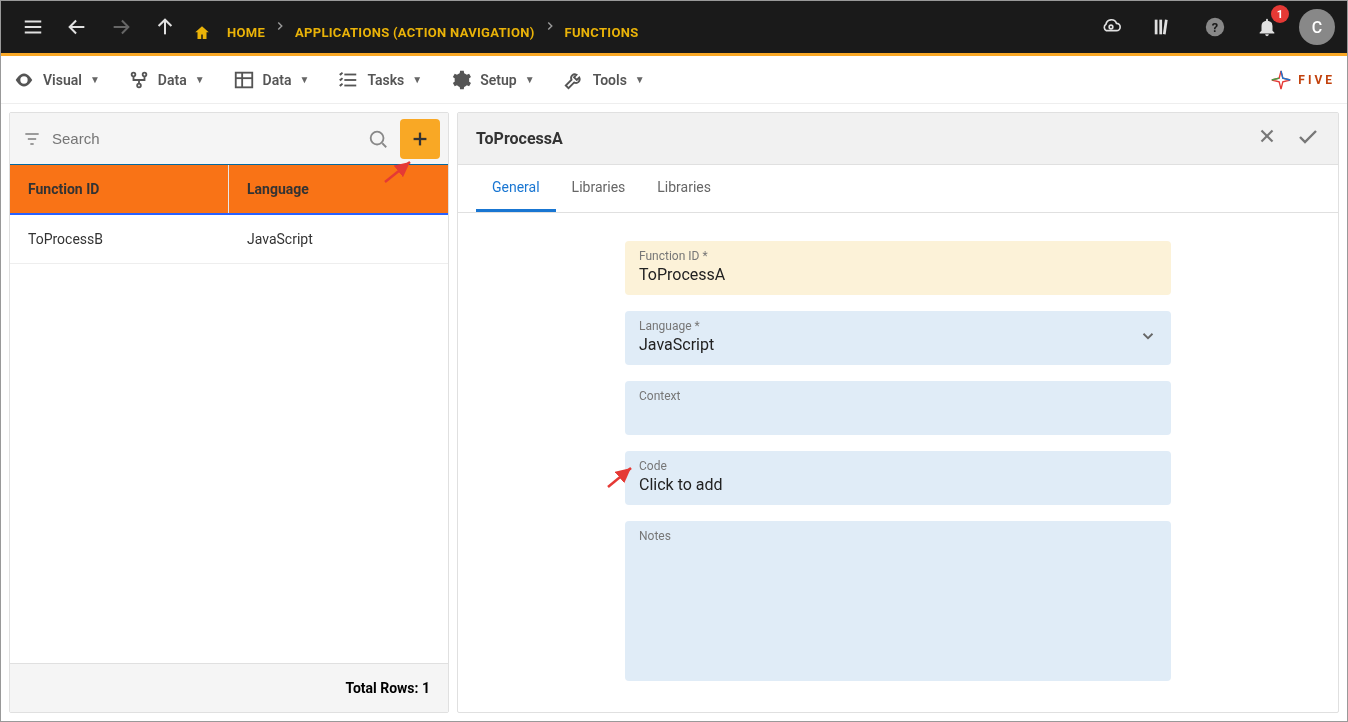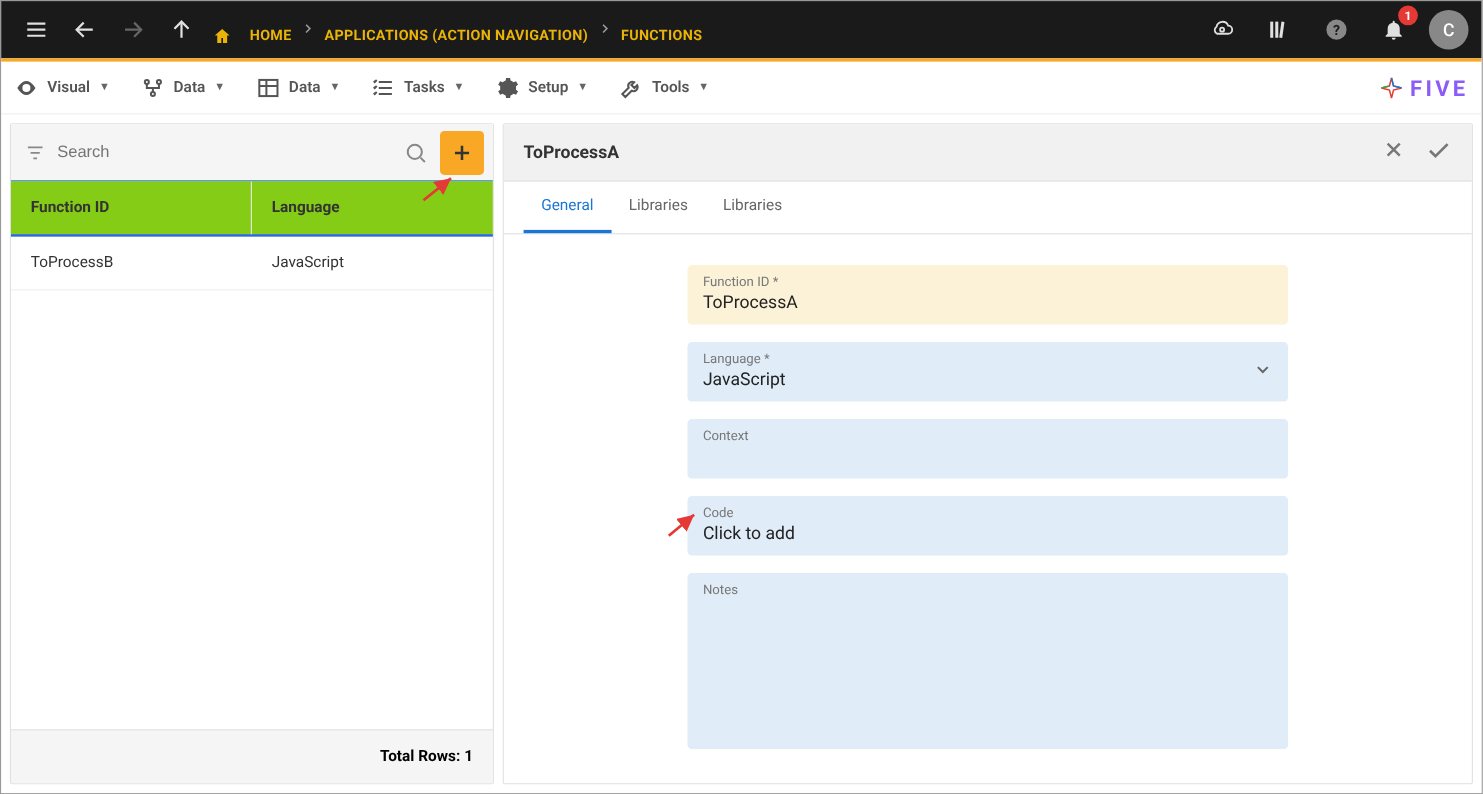--- a/index.html
+++ b/index.html
@@ -17,33 +17,33 @@
 .topbar .notif { position: relative; }
 .topbar .notif .badge { position: absolute; top: -2px; right: -2px; background: #e53935; color: #fff; border-radius: 50%; width: 18px; height: 18px; font-size: 11px; display: flex; align-items: center; justify-content: center; font-weight: 700; }
 .avatar { width: 36px; height: 36px; border-radius: 50%; background: #888; display: flex; align-items: center; justify-content: center; color: #fff; font-weight: 500; font-size: 16px; }
 
 .yellow-line { height: 3px; background: #f9a825; }
 
 
 .menubar { height: 48px; display: flex; align-items: center; padding: 0 12px; gap: 28px; border-bottom: 1px solid #eee; }
 .menubar .menu-item { display: flex; align-items: center; gap: 8px; color: #555; font-weight: 600; font-size: 14px; cursor: pointer; }
 .menubar .menu-item .tri { font-size: 10px; color: #666; }
-.logo { margin-left: auto; display: flex; align-items: center; gap: 6px; font-weight: 700; letter-spacing: 3px; color: #8b5cf6; font-size: 20px; }
+.logo { margin-left: auto; display: flex; align-items: center; gap: 6px; font-weight: 700; letter-spacing: 3px; color: #c2410c; font-size: 12px; }
 
 
 .main { display: flex; height: calc(722px - 52px - 3px - 48px - 2px); padding: 8px; gap: 8px; }
 
 
 .left-panel { width: 440px; display: flex; flex-direction: column; border: 1px solid #e0e0e0; border-radius: 2px; background: #fff; }
 .search-row { display: flex; align-items: center; background: #f5f5f5; height: 52px; padding: 0 8px; border-bottom: 1px solid #0369a1; }
 .search-row .filter-ic { width: 28px; color: #888; display: flex; justify-content: center; }
 .search-row input { flex: 1; border: none; background: transparent; font-size: 15px; color: #555; outline: none; padding: 0 6px; }
 .search-row .search-ic { width: 36px; color: #888; display: flex; justify-content: center; }
 .add-btn { width: 40px; height: 40px; background: #f9a825; border-radius: 4px; display: flex; align-items: center; justify-content: center; color: #333; font-size: 22px; cursor: pointer; margin-left: 4px; }
-.list-header { display: flex; background: #84cc16; border-bottom: 2px solid #2962ff; justify-content: flex-end; }
+.list-header { display: flex; background: #f97316; border-bottom: 2px solid #2962ff; justify-content: flex-end; }
 .list-header .col { padding: 16px 18px; font-weight: 700; font-size: 14px; color: #333; }
 .list-header .col1 { width: 50%; border-right: 1px solid #e8e8e8; }
 .list-header .col2 { width: 50%; }
 .list-body { flex: 1; overflow: auto; }
 .list-row { display: flex; border-bottom: 1px solid #eee; }
 .list-row .cell { padding: 16px 18px; font-size: 14px; color: #333; }
 .list-row .cell1 { width: 50%; }
 .list-row .cell2 { width: 50%; }
 .list-footer { background: #f5f5f5; padding: 16px 18px; font-weight: 700; font-size: 14px; text-align: right; border-top: 1px solid #e0e0e0; }
 

